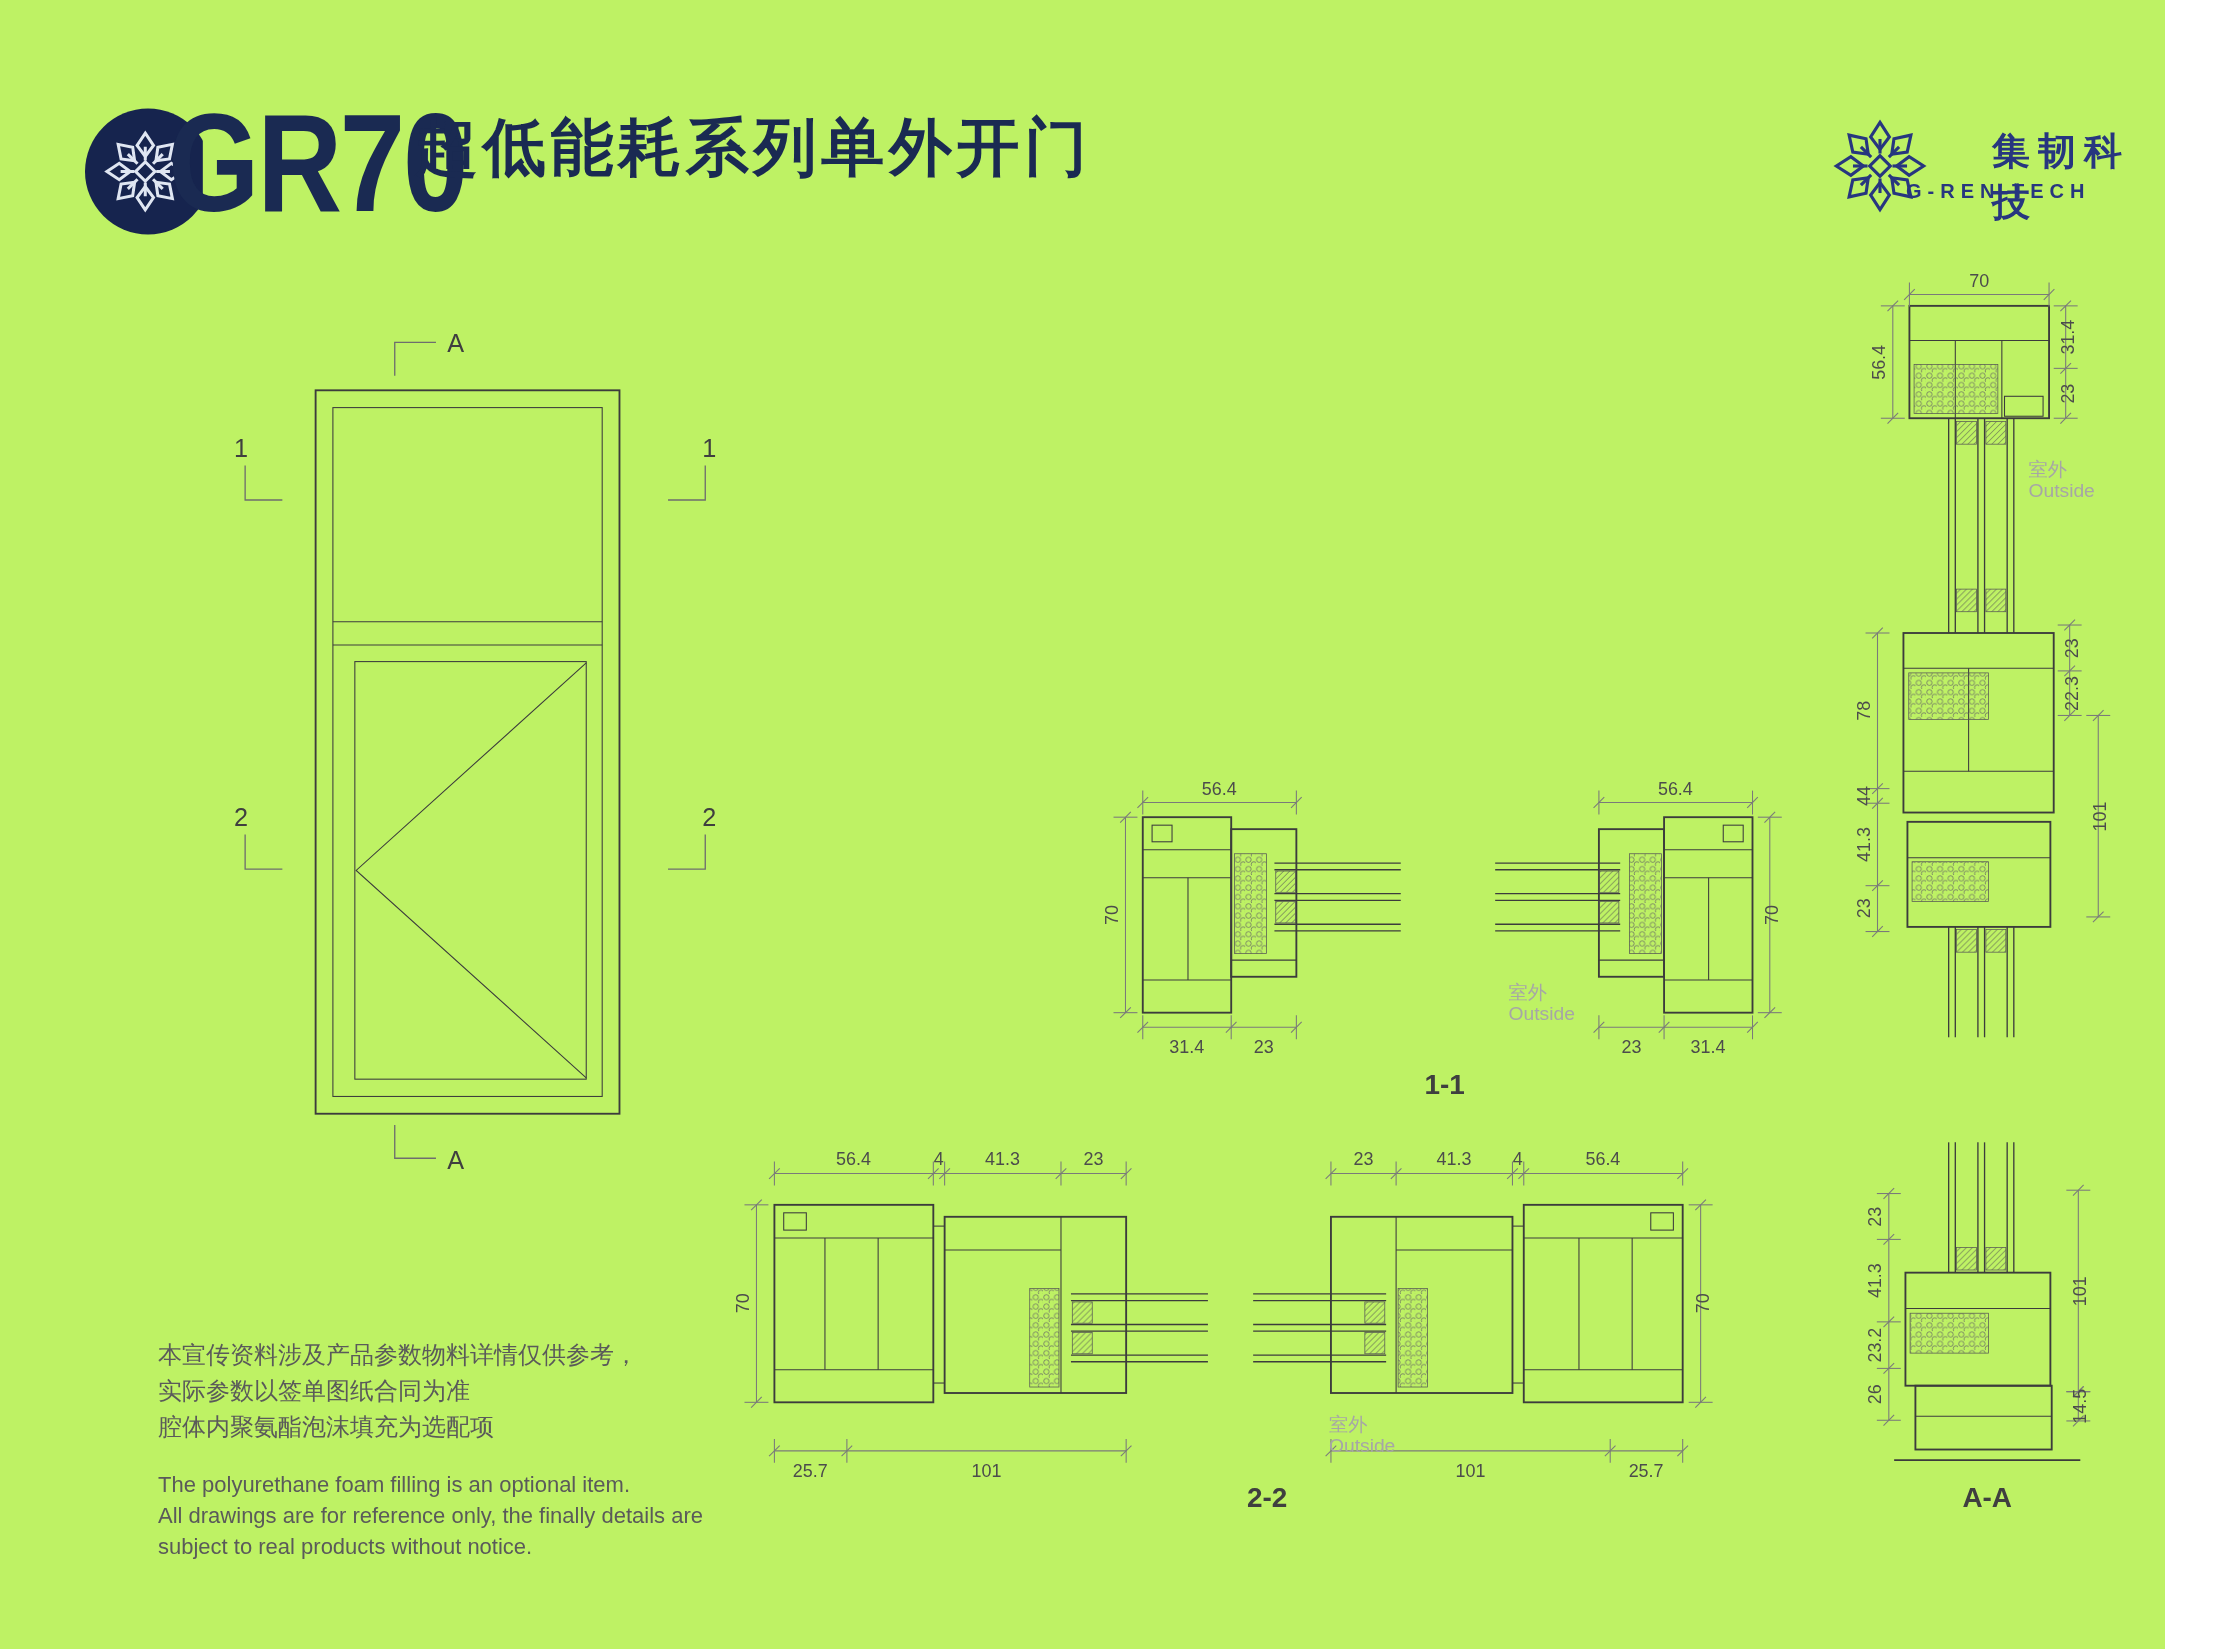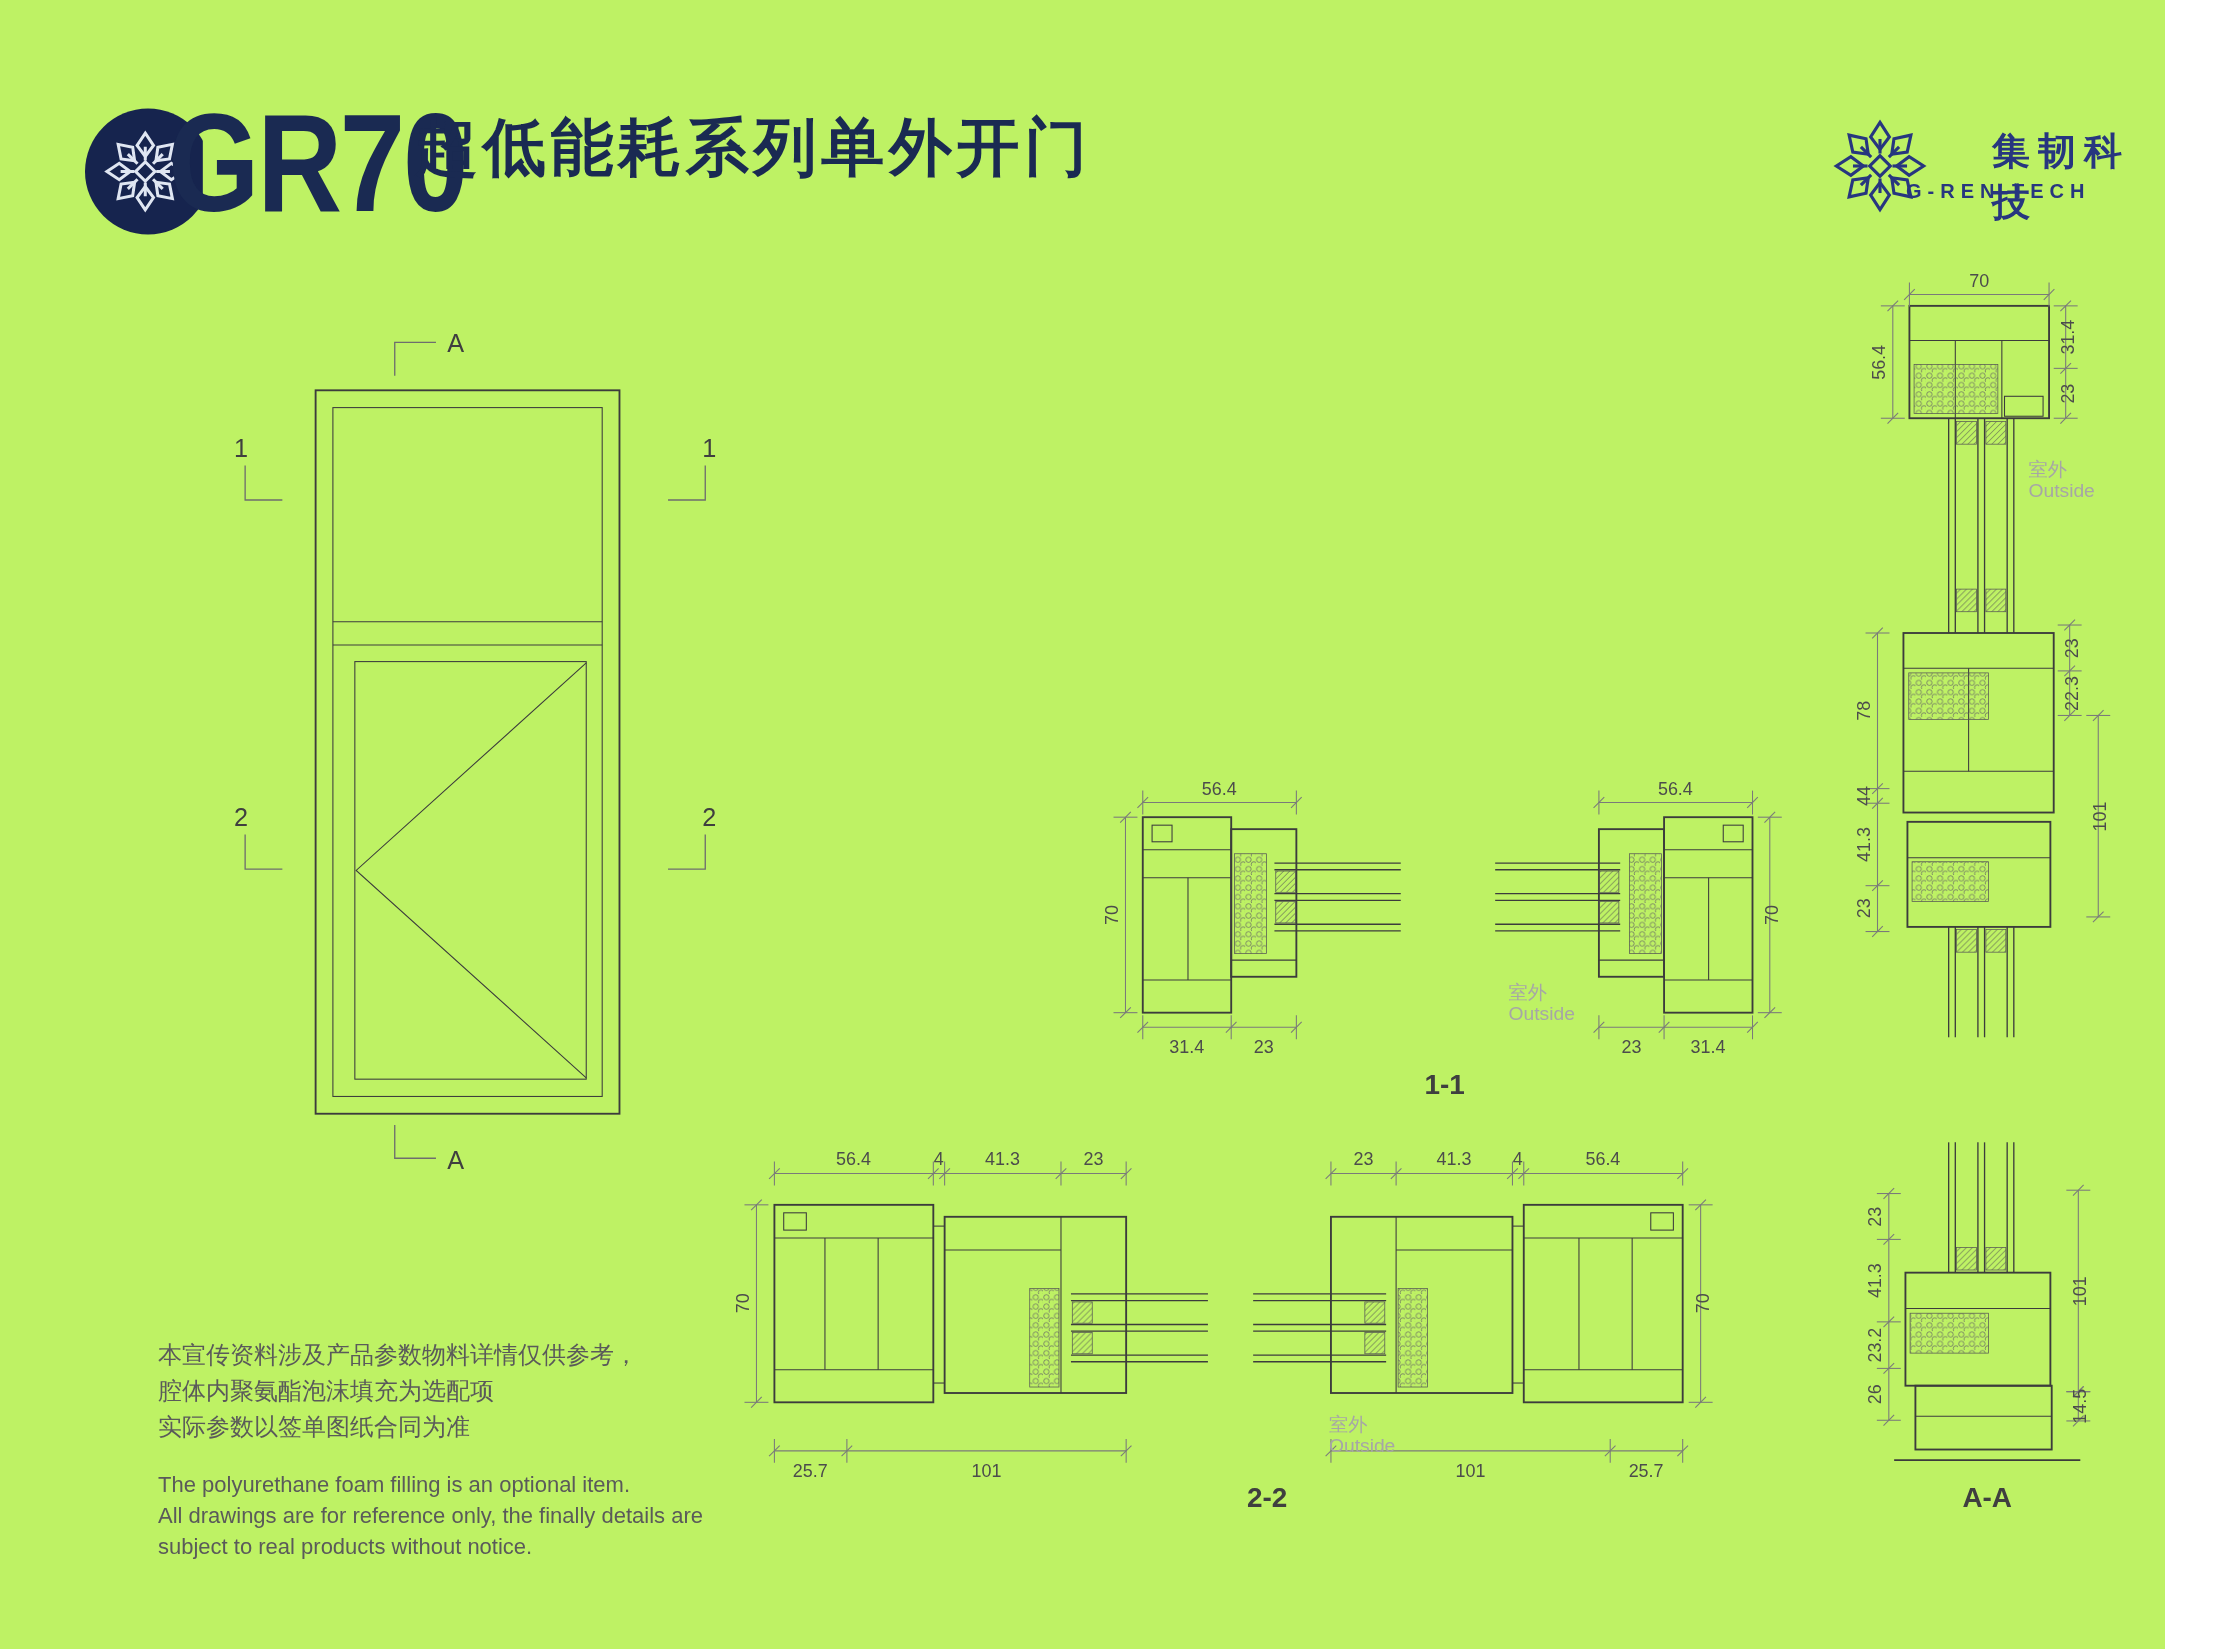--- a/index.html
+++ b/index.html
@@ -98,22 +98,22 @@
         <use href="#gs" transform="rotate(270)"></use>
       <use href="#gs" transform="rotate(315)"></use>
       <rect x="-7" y="-7" width="14" height="14" transform="rotate(45)"></rect>
     </g>
   </svg>
   <div class="brand-zh">集韧科技</div>
   <div class="brand-en">G-REN TECH</div>
 
   <div class="disc-zh">
     <div>本宣传资料涉及产品参数物料详情仅供参考，</div>
+    <div>实际参数以签单图纸合同为准</div>
     <div>腔体内聚氨酯泡沫填充为选配项</div>
-    <div>实际参数以签单图纸合同为准</div>
   </div>
   <div class="disc-en">
     <div>The polyurethane foam filling is an optional item.</div>
     <div>All drawings are for reference only, the finally details are</div>
     <div>subject to real products without notice.</div>
   </div>
 
   <svg class="canvas" width="2239" height="1649" viewBox="0 0 3366 2480">
     <defs>
       <pattern id="foam" width="16" height="14" patternUnits="userSpaceOnUse">

